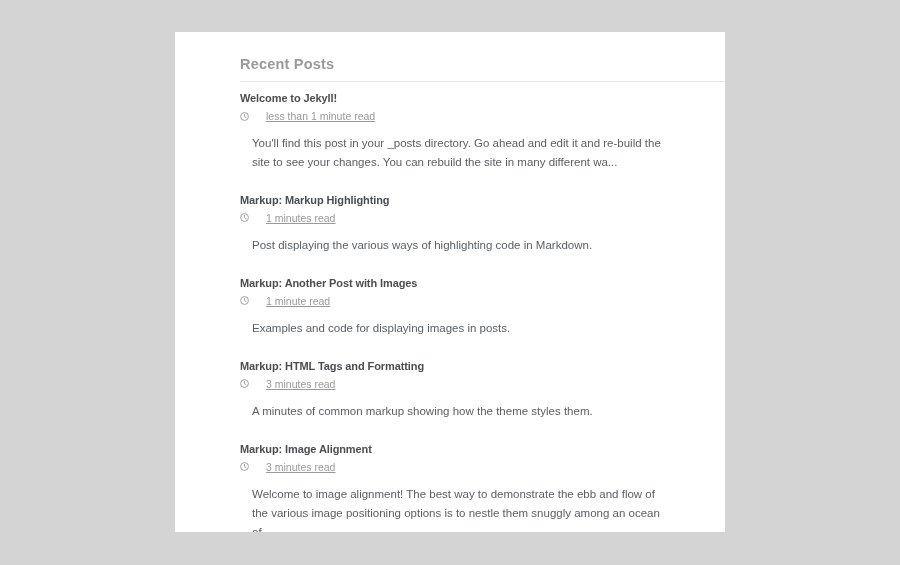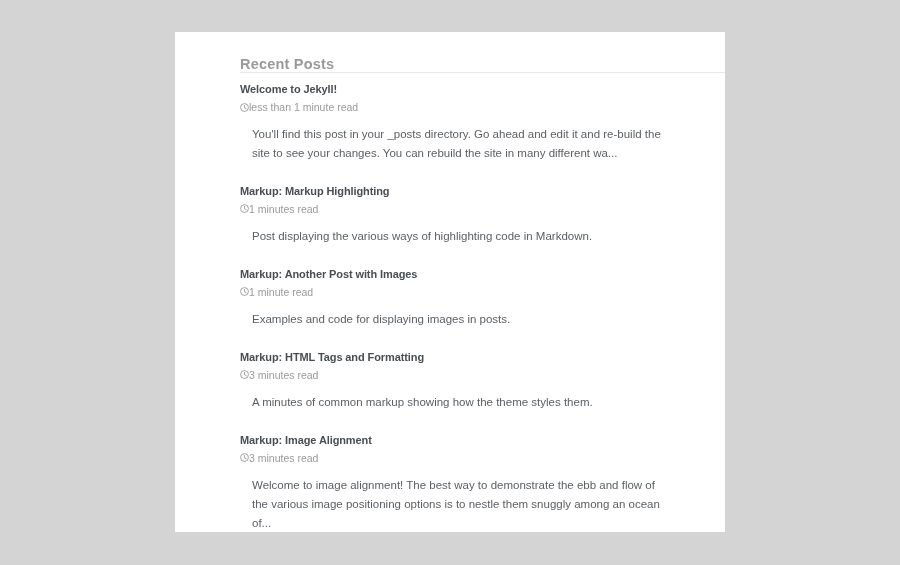--- a/index.html
+++ b/index.html
@@ -29,42 +29,44 @@
   }
   .card-inner {
     padding: 24px 40px 0 65px;
   }
   .section-title {
     color: #9a9a9a;
     font-size: 14.5px;
     font-weight: bold;
     letter-spacing: 0.2px;
     margin: 0 0 10px 0;
+    padding-bottom: 9px;
     border-bottom: 1px solid #e8e8e8;
     width: 485px;
   }
   .post {
     margin: 0 0 22px 0;
   }
   .post:last-of-type { margin-bottom: 18px; }
   .post-title {
     color: #494e52;
     font-size: 11px;
     font-weight: bold;
     margin: 0 0 6px 0;
     letter-spacing: -0.1px;
     cursor: pointer;
   }
   .post-meta {
     display: flex;
     align-items: center;
-    gap: 0;
+    gap: 17px;
     color: #9a9a9a;
     font-size: 10.5px;
     margin-bottom: 7px;
+    text-decoration: underline;
   }
   .clock-icon {
     display: inline-block;
     width: 9px;
     height: 9px;
     line-height: 0;
     flex: 0 0 auto;
   }
   .clock-icon svg { display: block; }
   .post-excerpt {

